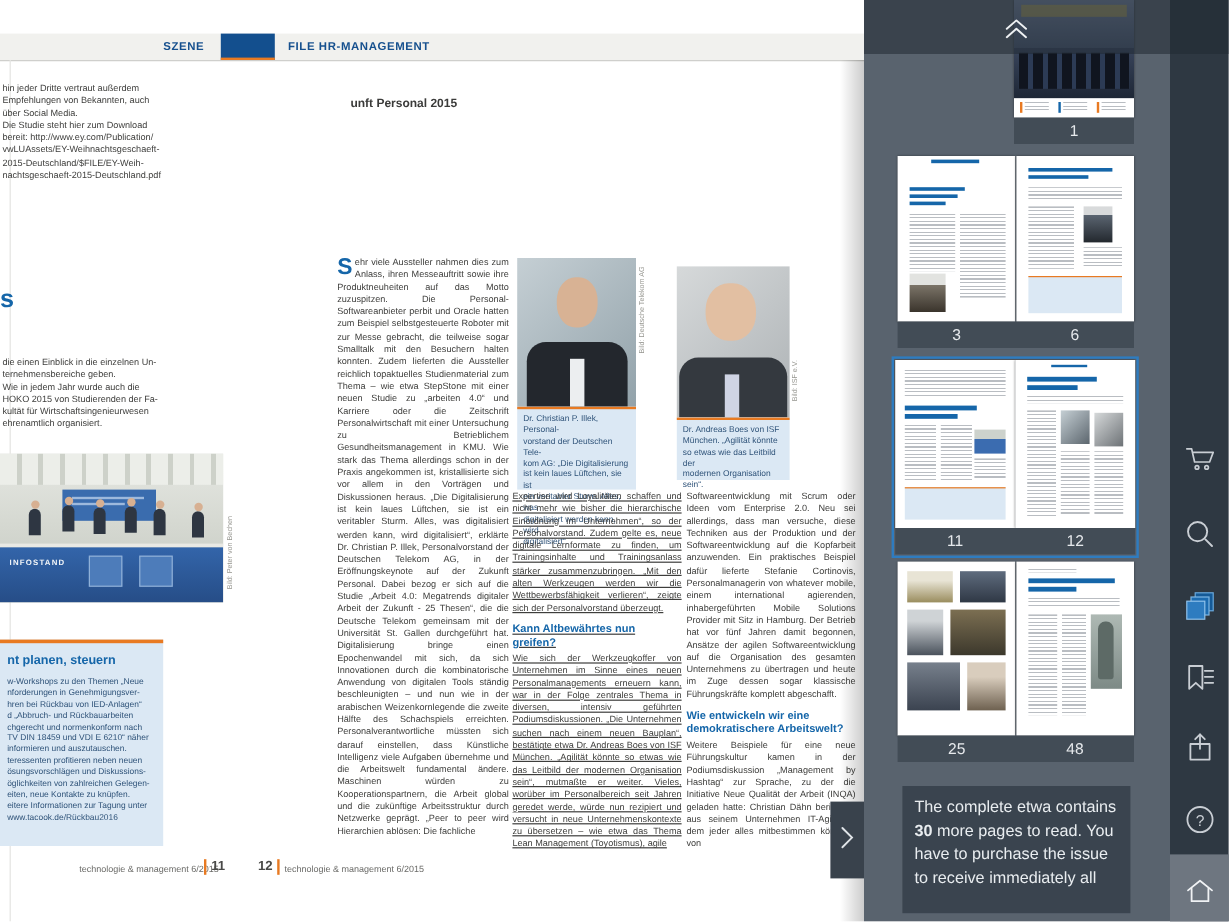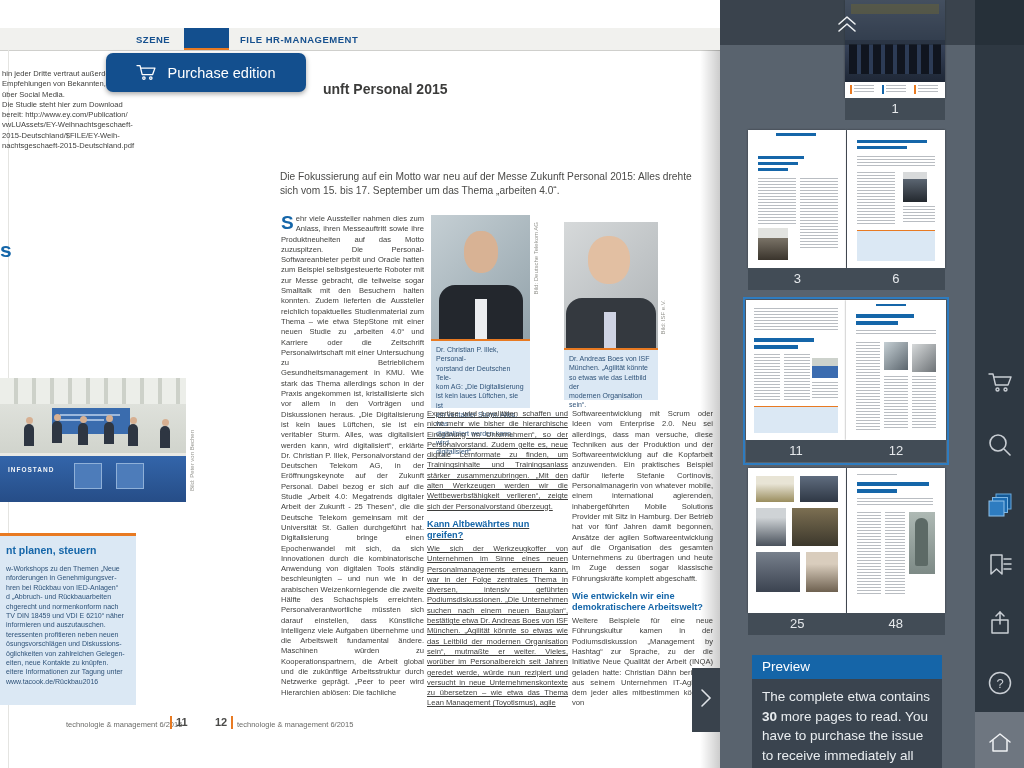--- a/index.html
+++ b/index.html
@@ -58,21 +58,21 @@
   #linfobox .body{font-size:7px;line-height:9.4px;color:#2f5379;white-space:pre-line;}
 
   
   .footer-issue{top:720px;font-size:7.5px;color:#6b6b68;}
   .footer-num{top:716px;font-size:11px;font-weight:bold;color:#4a4a48;}
   .footer-bar{top:716px;width:2px;height:13px;background:#e87a22;}
   #f-issue-l{left:66px;} #f-bar-l{left:170px;} #f-num-l{left:176px;}
   #f-num-r{left:215px;} #f-bar-r{left:231px;} #f-issue-r{left:237px;}
 
   
-  #kicker{left:323px;top:81px;font-size:14px;font-weight:bold;color:#3b3b3a;z-index:5;}
+  #kicker{left:292px;top:81px;font-size:10px;font-weight:bold;color:#3b3b3a;z-index:5;}
   #headline{left:280px;top:98px;width:440px;font-size:26px;line-height:31px;font-weight:bold;color:#1566a9;}
   #standfirst{left:280px;top:170px;width:432px;font-size:10.2px;line-height:13.5px;color:#4a4a48;}
   #col1{left:281px;top:214px;width:143px;height:500px;}
   .dropcap{float:left;font-size:19px;line-height:17px;font-weight:bold;color:#1566a9;padding-right:2px;}
   #col2{left:427px;top:409px;width:141px;text-decoration:underline;}
   #col3{left:572px;top:409px;width:141px;}
 
   #photo1{left:431px;top:215px;width:99px;height:124px;background:linear-gradient(135deg,#c5cfd4,#92a2aa);overflow:hidden;}
   #photo2{left:564px;top:222px;width:94px;height:126px;background:linear-gradient(135deg,#d6d9da,#adb2b5);overflow:hidden;}
   .p-head{position:absolute;border-radius:46%;}
@@ -116,42 +116,38 @@
 </head>
 <body>
 
 <div class="abs" id="content">
 
   <div class="abs" id="tabbar"></div>
   <div class="abs tab-label" id="tab-szene">SZENE</div>
   <div class="abs" id="tab-active"></div>
   <div class="abs tab-label" id="tab-fokus">FILE HR-MANAGEMENT</div>
 
-  <div class="abs" id="purchase-btn">
-    <span>
-      <svg width="21" height="19" viewBox="0 0 24 22" fill="none" stroke="#ffffff" stroke-width="1.5" stroke-linecap="round" stroke-linejoin="round">
-        <polyline points="1,3 4.5,3 7,13.5 19,13.5 21.7,6 6,6"></polyline>
-        <circle cx="9" cy="17.5" r="1.4"></circle>
-          <circle cx="17" cy="17.5" r="1.4"></circle>
-      </svg>
-    </span>
-    <span>Purchase edition</span>
-  </div>
 
   <div class="abs" id="page-gutter"></div>
 
   <div class="abs mag pre" id="lfrag">hin jeder Dritte vertraut außerdem
 Empfehlungen von Bekannten, auch
 über Social Media.
  Die Studie steht hier zum Download
 bereit: http://www.ey.com/Publication/
 vwLUAssets/EY-Weihnachtsgeschaeft-
 2015-Deutschland/$FILE/EY-Weih-
 nachtsgeschaeft-2015-Deutschland.pdf</div>
   <div class="abs" id="lhead-frag">s</div>
+  <div class="abs mag pre" id="lintro">die einen Einblick in die einzelnen Un-
+ternehmensbereiche geben.
+ Wie in jedem Jahr wurde auch die
+HOKO 2015 von Studierenden der Fa-
+kultät für Wirtschaftsingenieurwesen
+ehrenamtlich organisiert.</div>
 
   <div class="abs" id="lphoto">
     <div class="lp-roof"></div>
     <div class="lp-panel">
         <i></i>
         <b></b>
       </div>
     <div class="person" style="left:24px;top:46px;"></div>
     <div class="person" style="left:52px;top:43px;"></div>
     <div class="person" style="left:78px;top:45px;"></div>
@@ -184,21 +180,20 @@
   </div>
 
   <div class="abs footer-issue" id="f-issue-l">technologie &amp; management  6/2015</div>
   <div class="abs footer-bar" id="f-bar-l"></div>
   <div class="abs footer-num" id="f-num-l">11</div>
   <div class="abs footer-num" id="f-num-r">12</div>
   <div class="abs footer-bar" id="f-bar-r"></div>
   <div class="abs footer-issue" id="f-issue-r">technologie &amp; management  6/2015</div>
 
   <div class="abs" id="kicker">unft Personal 2015</div>
-  <div class="abs" id="standfirst">Die Fokussierung auf ein Motto war neu auf der Messe Zukunft Personal 2015: Alles drehte sich vom 15. bis 17. September um das Thema „arbeiten 4.0“.</div>
 
   <div class="abs mag" id="col1">
     <span class="dropcap">S</span><span>ehr viele Aussteller nahmen dies zum Anlass, ihren Messeauftritt sowie ihre Produktneuheiten auf das Motto zuzuspitzen. Die Personal-Softwareanbieter perbit und Oracle hatten zum Beispiel selbstgesteuerte Roboter mit zur Messe gebracht, die teilweise sogar Smalltalk mit den Besuchern halten konnten. Zudem lieferten die Aussteller reichlich topaktuelles Studienmaterial zum Thema – wie etwa StepStone mit einer neuen Studie zu „arbeiten 4.0“ und Karriere oder die Zeitschrift Personalwirtschaft mit einer Untersuchung zu Betrieblichem Gesundheitsmanagement in KMU. Wie stark das Thema allerdings schon in der Praxis angekommen ist, kristallisierte sich vor allem in den Vorträgen und Diskussionen heraus. „Die Digitalisierung ist kein laues Lüftchen, sie ist ein veritabler Sturm. Alles, was digitalisiert werden kann, wird digitalisiert“, erklärte Dr. Christian P. Illek, Personalvorstand der Deutschen Telekom AG, in der Eröffnungskeynote auf der Zukunft Personal. Dabei bezog er sich auf die Studie „Arbeit 4.0: Megatrends digitaler Arbeit der Zukunft - 25 Thesen“, die die Deutsche Telekom gemeinsam mit der Universität St. Gallen durchgeführt hat. Digitalisierung bringe einen Epochenwandel mit sich, da sich Innovationen durch die kombinatorische Anwendung von digitalen Tools ständig beschleunigten – und nun wie in der arabischen Weizenkornlegende die zweite Hälfte des Schachspiels erreichten. Personalverantwortliche müssten sich darauf einstellen, dass Künstliche Intelligenz viele Aufgaben übernehme und die Arbeitswelt fundamental ändere. Maschinen würden zu Kooperationspartnern, die Arbeit global und die zukünftige Arbeitsstruktur durch Netzwerke geprägt. „Peer to peer wird Hierarchien ablösen: Die fachliche</span>
   </div>
 
   <div class="abs" id="photo1">
     <div class="p-head" style="left:33px;top:16px;width:34px;height:42px;background:#d8b294;"></div>
     <div class="p-body" style="left:8px;width:84px;height:54px;background:#23272d;"></div>
     <div class="p-shirt" style="left:44px;width:12px;height:40px;"></div>
   </div>
@@ -333,21 +328,20 @@
   <div class="tl" style="left:38px;top:44px;width:20px;height:84px;"></div>
   <div class="ph" style="left:62px;top:44px;width:26px;height:62px;background:linear-gradient(#aeb9b4,#7d8a86);"></div>
   <div class="ph" style="left:68px;top:50px;width:13px;height:48px;background:#5d6a66;border-radius:6px 6px 2px 2px;"></div>
 </div>
 <div class="abs band" style="left:748px;top:613px;width:197px;height:22px;">
   <span>25</span>
   <span>48</span>
 </div>
 
 <div class="abs" id="preview">
-  <div class="hd">Preview</div>
   <div class="bd"><span>The complete etwa contains </span><b>30</b><span> more pages to read. You have to purchase the issue to receive immediately all</span></div>
 </div>
 
 <div class="abs" id="topband"></div>
 <div class="abs" id="collapse-btn">
   <svg width="24" height="24" viewBox="0 0 24 24" fill="none" stroke="#eef1f3" stroke-width="1.6" stroke-linecap="round" stroke-linejoin="round">
     <polyline points="4,12 12,5 20,12"></polyline>
       <polyline points="4,19 12,12 20,19"></polyline>
   </svg>
 </div>

